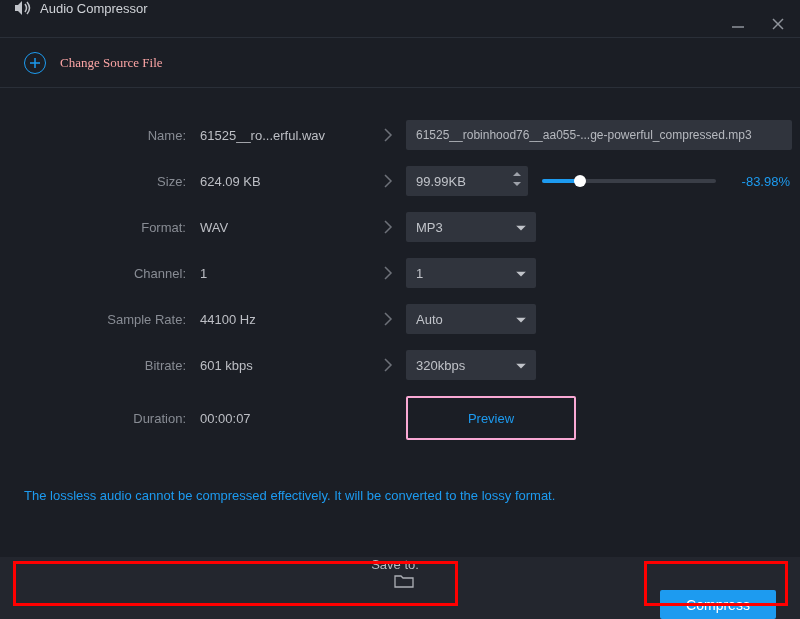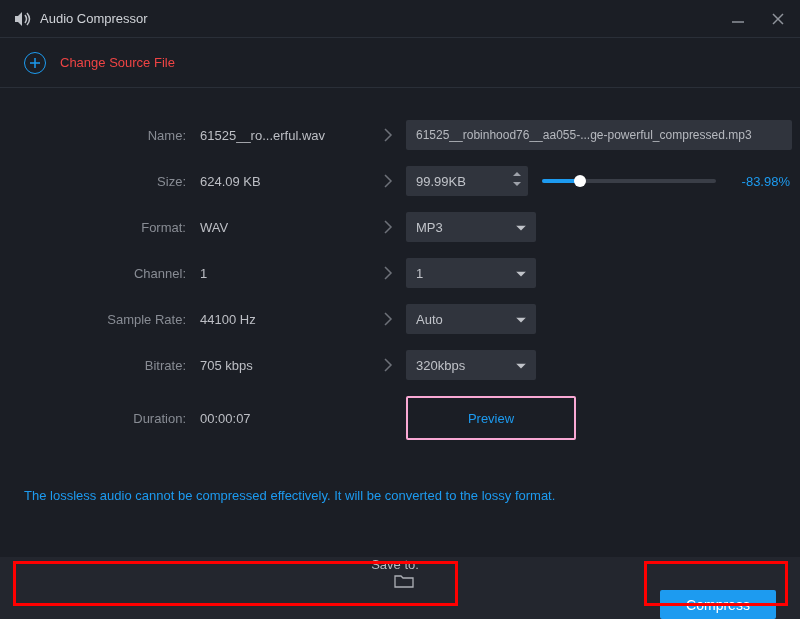--- a/index.html
+++ b/index.html
@@ -10,44 +10,45 @@
     font-family: "Segoe UI", Arial, sans-serif;
     font-size: 13px;
     color: #c0c3c9;
     overflow: hidden;
     position: relative;
   }
   
   .titlebar {
     height: 38px;
     display: flex;
-    align-items: center;
+    align-items: flex-start;
     padding: 0 14px;
     border-bottom: 1px solid #2a2f38;
+    flex-direction: column;
   }
   .titlebar .logo { display: flex; align-items: center; gap: 8px; }
   .titlebar .title-text { color: #d0d3d8; font-size: 13px; }
   .titlebar .win-controls { margin-left: auto; display: flex; gap: 24px; }
   .win-btn { width: 16px; height: 16px; display: flex; align-items: center; justify-content: center; cursor: pointer; color: #8f939b; }
   .win-btn svg { stroke: currentColor; }
 
   
   .source-row {
     height: 50px;
     display: flex;
     align-items: center;
     gap: 14px;
     padding: 0 24px;
     border-bottom: 1px solid #2a2f38;
   }
   .plus-circle {
     width: 22px; height: 22px; border: 1.5px solid #1d9bf0; border-radius: 50%;
     display: flex; align-items: center; justify-content: center; color: #1d9bf0;
   }
-  .source-text { color: #ef4444; }
+  .source-text { color: #fca5a5; font-family: Liberation Serif, serif; }
 
   
   .form-area {
     padding: 32px 24px 0 24px;
   }
   .row {
     display: grid;
     grid-template-columns: 176px 170px 36px 1fr;
     align-items: center;
     margin-bottom: 16px;
@@ -378,21 +379,21 @@
         <span>Auto</span>
         <span class="caret"><svg width="10" height="6">
               <path d="M0 0 L5 5 L10 0 Z" fill="#c0c3c9"></path>
             </svg></span>
       </div>
     </div>
   </div>
 
   <div class="row">
     <div class="label">Bitrate:</div>
-    <div class="value">705 kbps</div>
+    <div class="value">601 kbps</div>
     <div class="arrow">
       <svg width="10" height="14">
           <path d="M2 1 L8 7 L2 13" stroke="#6d7179" stroke-width="1.5" fill="none"></path>
         </svg>
     </div>
     <div class="control">
       <div class="dropdown">
         <span>320kbps</span>
         <span class="caret"><svg width="10" height="6">
               <path d="M0 0 L5 5 L10 0 Z" fill="#c0c3c9"></path>

